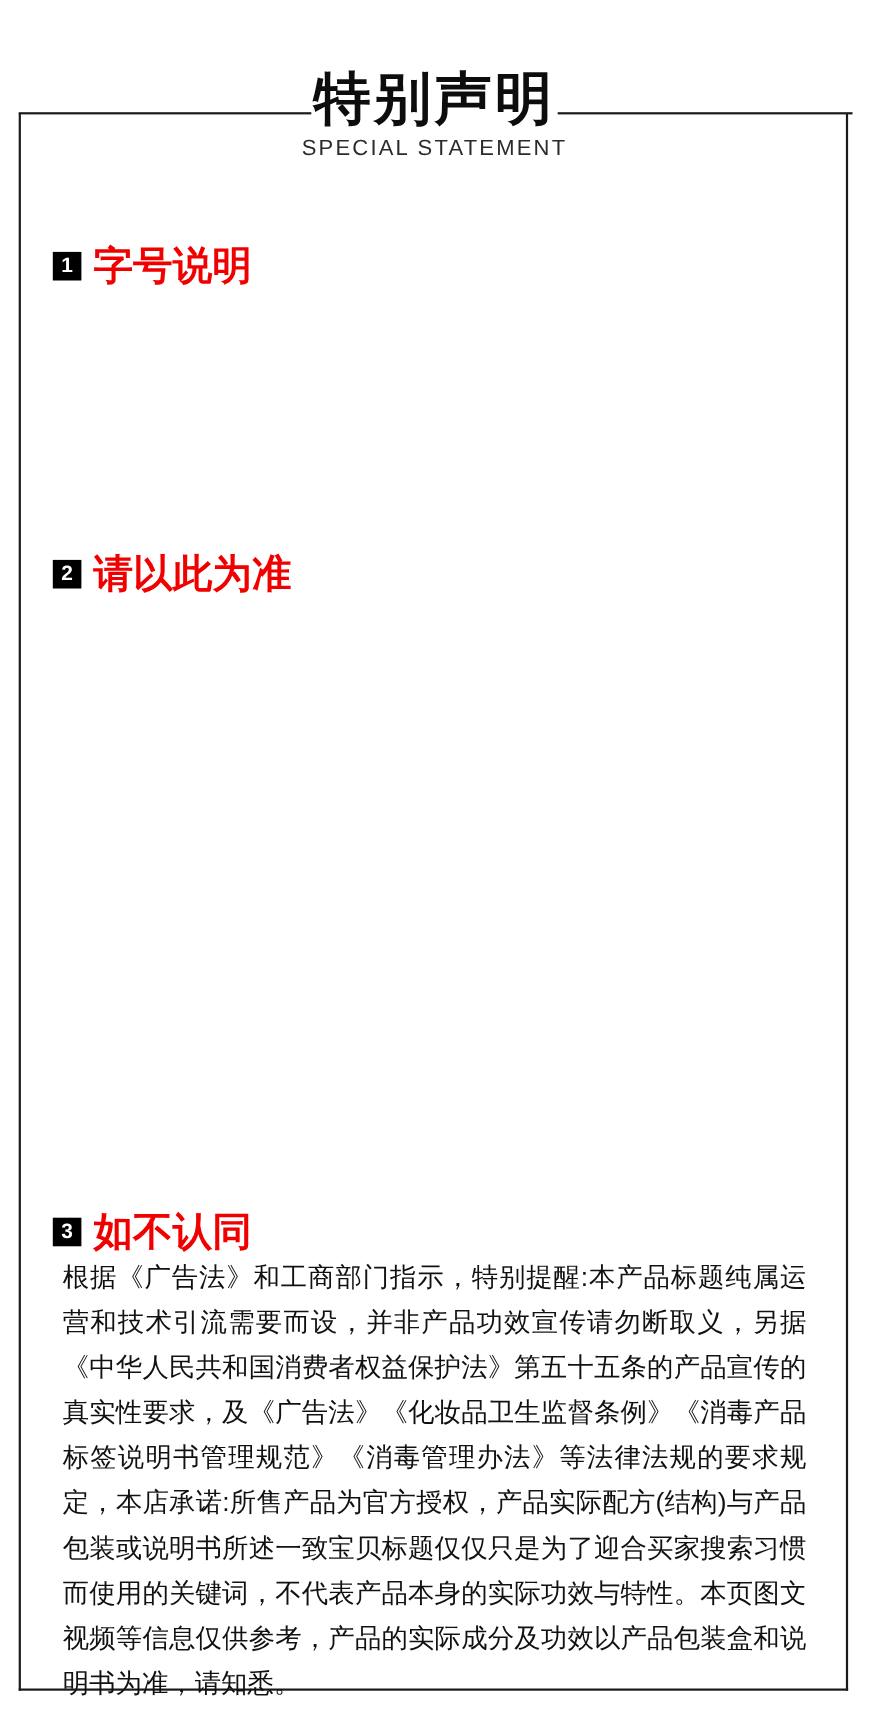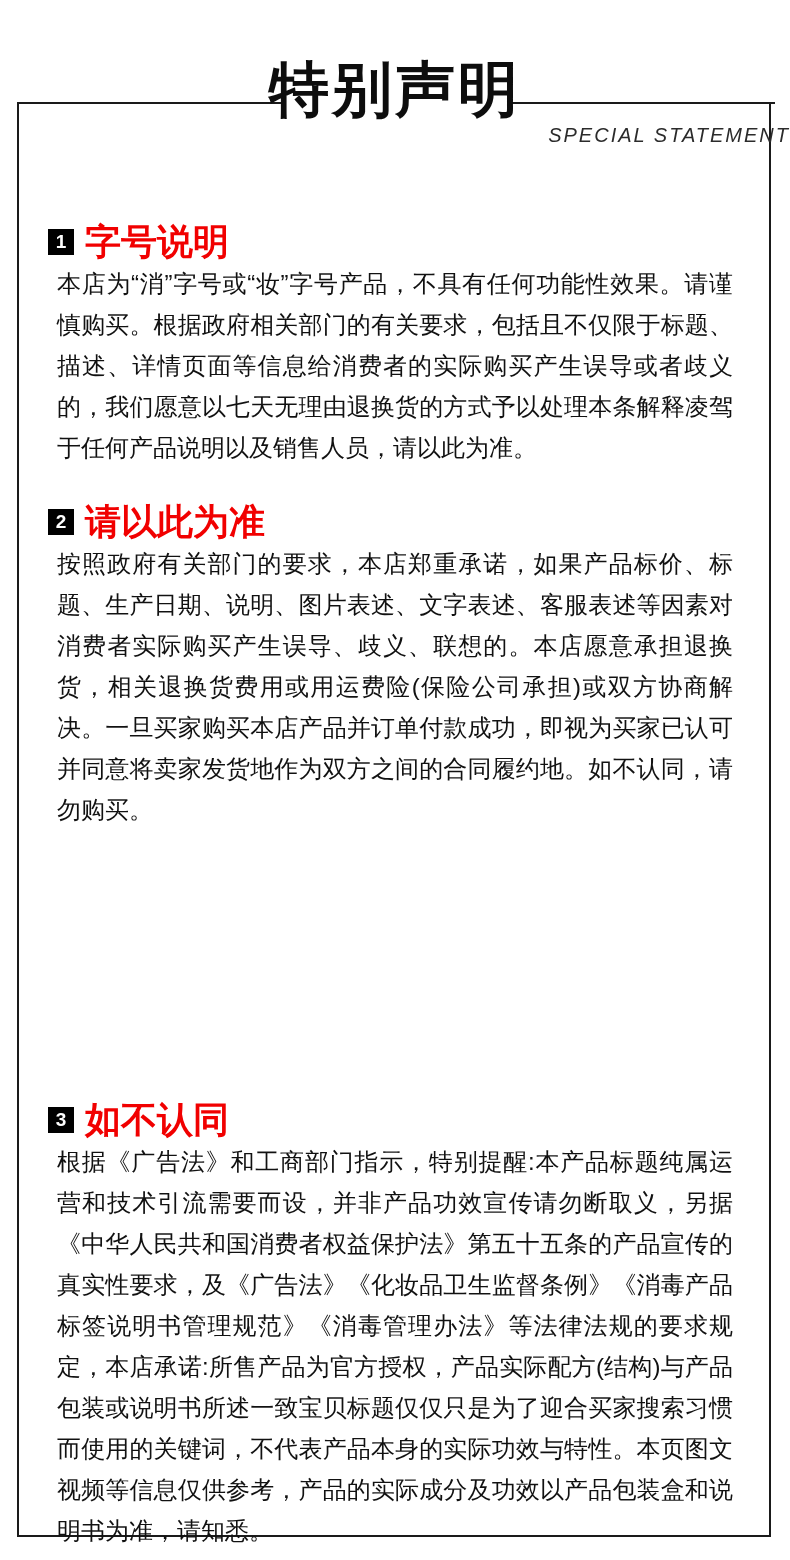--- a/index.html
+++ b/index.html
@@ -26,35 +26,34 @@
     background: var(--border, #1a1a1a);
   }
   .top-rule.left  { left: 17px;  width: 266px; }
   .top-rule.right { left: 507px; width: 268px; }
 
   .page-title {
     position: absolute;
     left: 0; right: 0; top: 62px;
     margin: 0;
     text-align: center;
-    font-size: 60px;
+    font-size: 52px;
     line-height: 56px;
     font-weight: 900;
     letter-spacing: 3px;
     color: #0d0d0d;
   }
   .page-subtitle {
     position: absolute;
     left: 0; right: 0; top: 124px;
-    text-align: right;
+    text-align: center;
     font-size: 20px;
     line-height: 22px;
     letter-spacing: 2px;
     color: #2b2b2b;
-    font-style: italic;
   }
 
   .section {
     position: absolute;
     left: 48px;
     width: 685px;
   }
   .section.s1 { top: 228px; }
   .section.s2 { top: 508px; }
   .section.s3 { top: 1106px; }
@@ -106,32 +105,28 @@
   <div class="top-rule right"></div>
 
   <h1 class="page-title">特别声明</h1>
   <div class="page-subtitle">SPECIAL STATEMENT</div>
 
   <section class="section s1">
     <div class="sec-head">
       <span class="badge">1</span>
       <span class="sec-title">字号说明</span>
     </div>
-    <div class="sec-body">
-      <p>本店为“消”字号或“妆”字号产品，不具有任何功能性效果。请谨慎购买。根据政府相关部门的有关要求，包括且不仅限于标题、描述、详情页面等信息给消费者的实际购买产生误导或者歧义的，我们愿意以七天无理由退换货的方式予以处理本条解释凌驾于任何产品说明以及销售人员，请以此为准。</p>
-    </div>
   </section>
 
   <section class="section s2">
     <div class="sec-head">
       <span class="badge">2</span>
       <span class="sec-title">请以此为准</span>
     </div>
     <div class="sec-body">
-      <p>按照政府有关部门的要求，本店郑重承诺，如果产品标价、标题、生产日期、说明、图片表述、文字表述、客服表述等因素对消费者实际购买产生误导、歧义、联想的。本店愿意承担退换货，相关退换货费用或用运费险(保险公司承担)或双方协商解决。一旦买家购买本店产品并订单付款成功，即视为买家已认可并同意将卖家发货地作为双方之间的合同履约地。如不认同，请勿购买。</p>
     </div>
   </section>
 
   <section class="section s3">
     <div class="sec-head">
       <span class="badge">3</span>
       <span class="sec-title">如不认同</span>
     </div>
     <div class="sec-body">
       <p>根据《广告法》和工商部门指示，特别提醒:本产品标题纯属运营和技术引流需要而设，并非产品功效宣传请勿断取义，另据《中华人民共和国消费者权益保护法》第五十五条的产品宣传的真实性要求，及《广告法》《化妆品卫生监督条例》《消毒产品标签说明书管理规范》《消毒管理办法》等法律法规的要求规定，本店承诺:所售产品为官方授权，产品实际配方(结构)与产品包装或说明书所述一致宝贝标题仅仅只是为了迎合买家搜索习惯而使用的关键词，不代表产品本身的实际功效与特性。本页图文视频等信息仅供参考，产品的实际成分及功效以产品包装盒和说明书为准，请知悉。</p>

